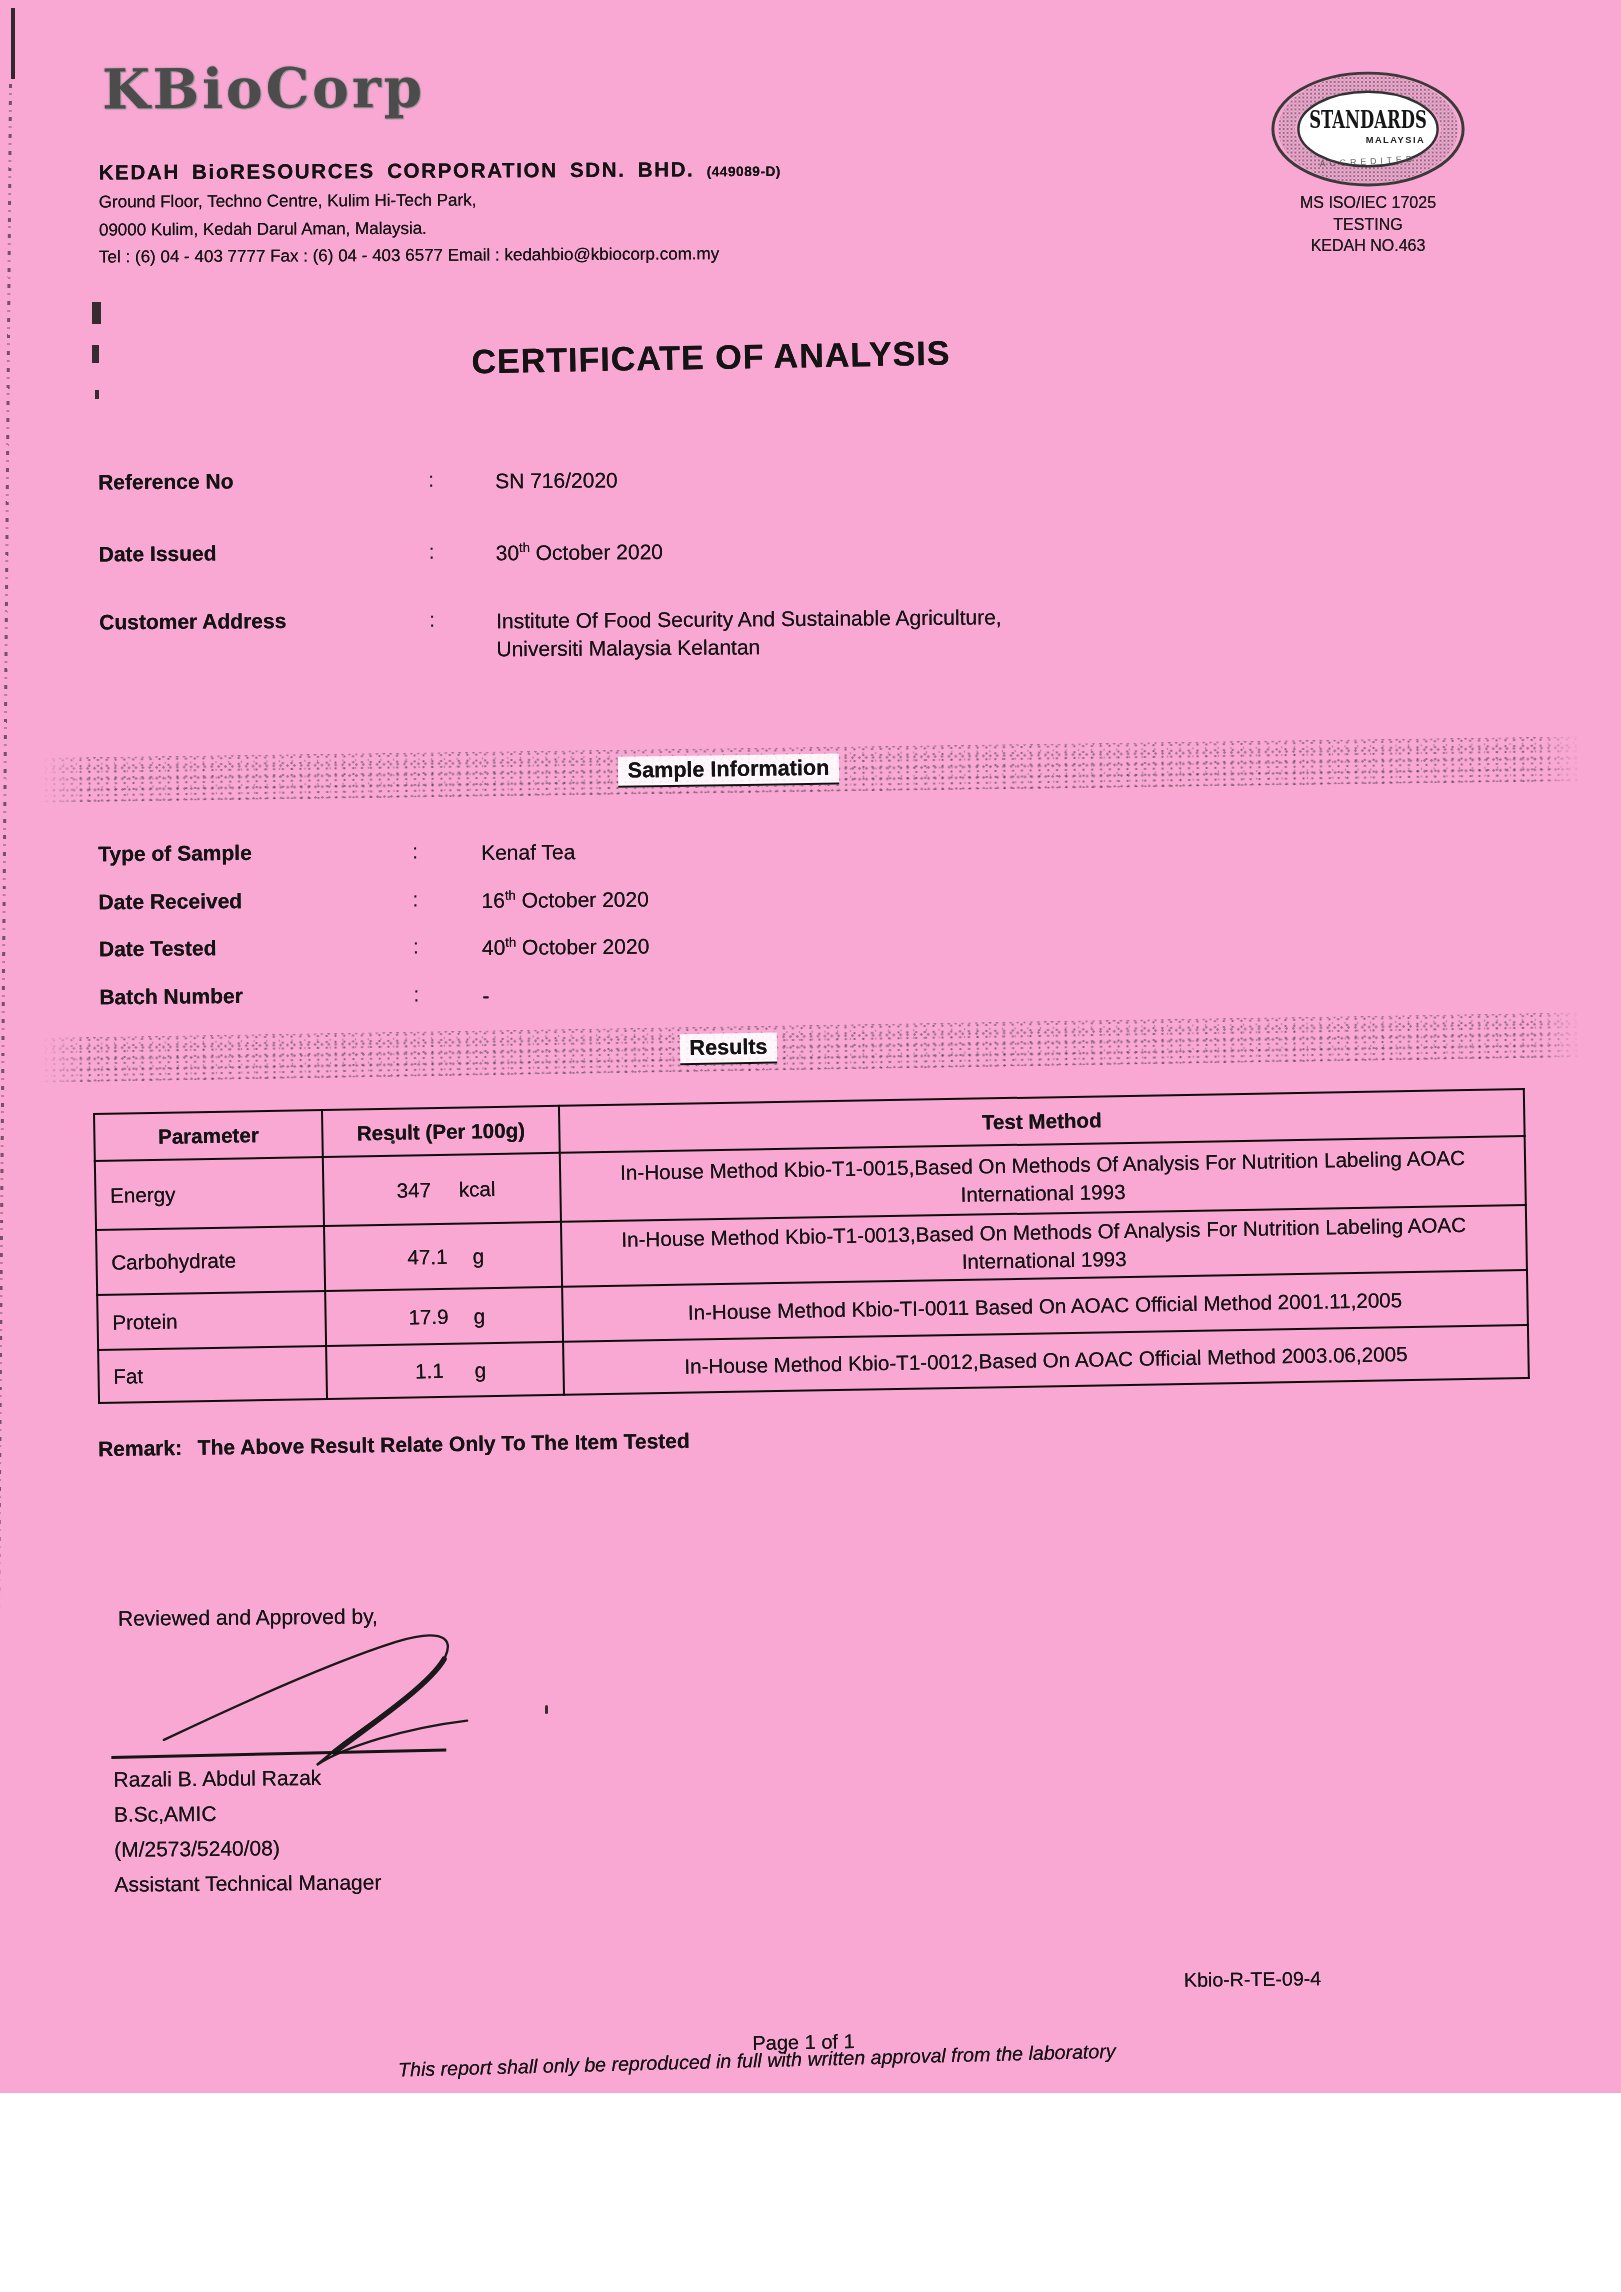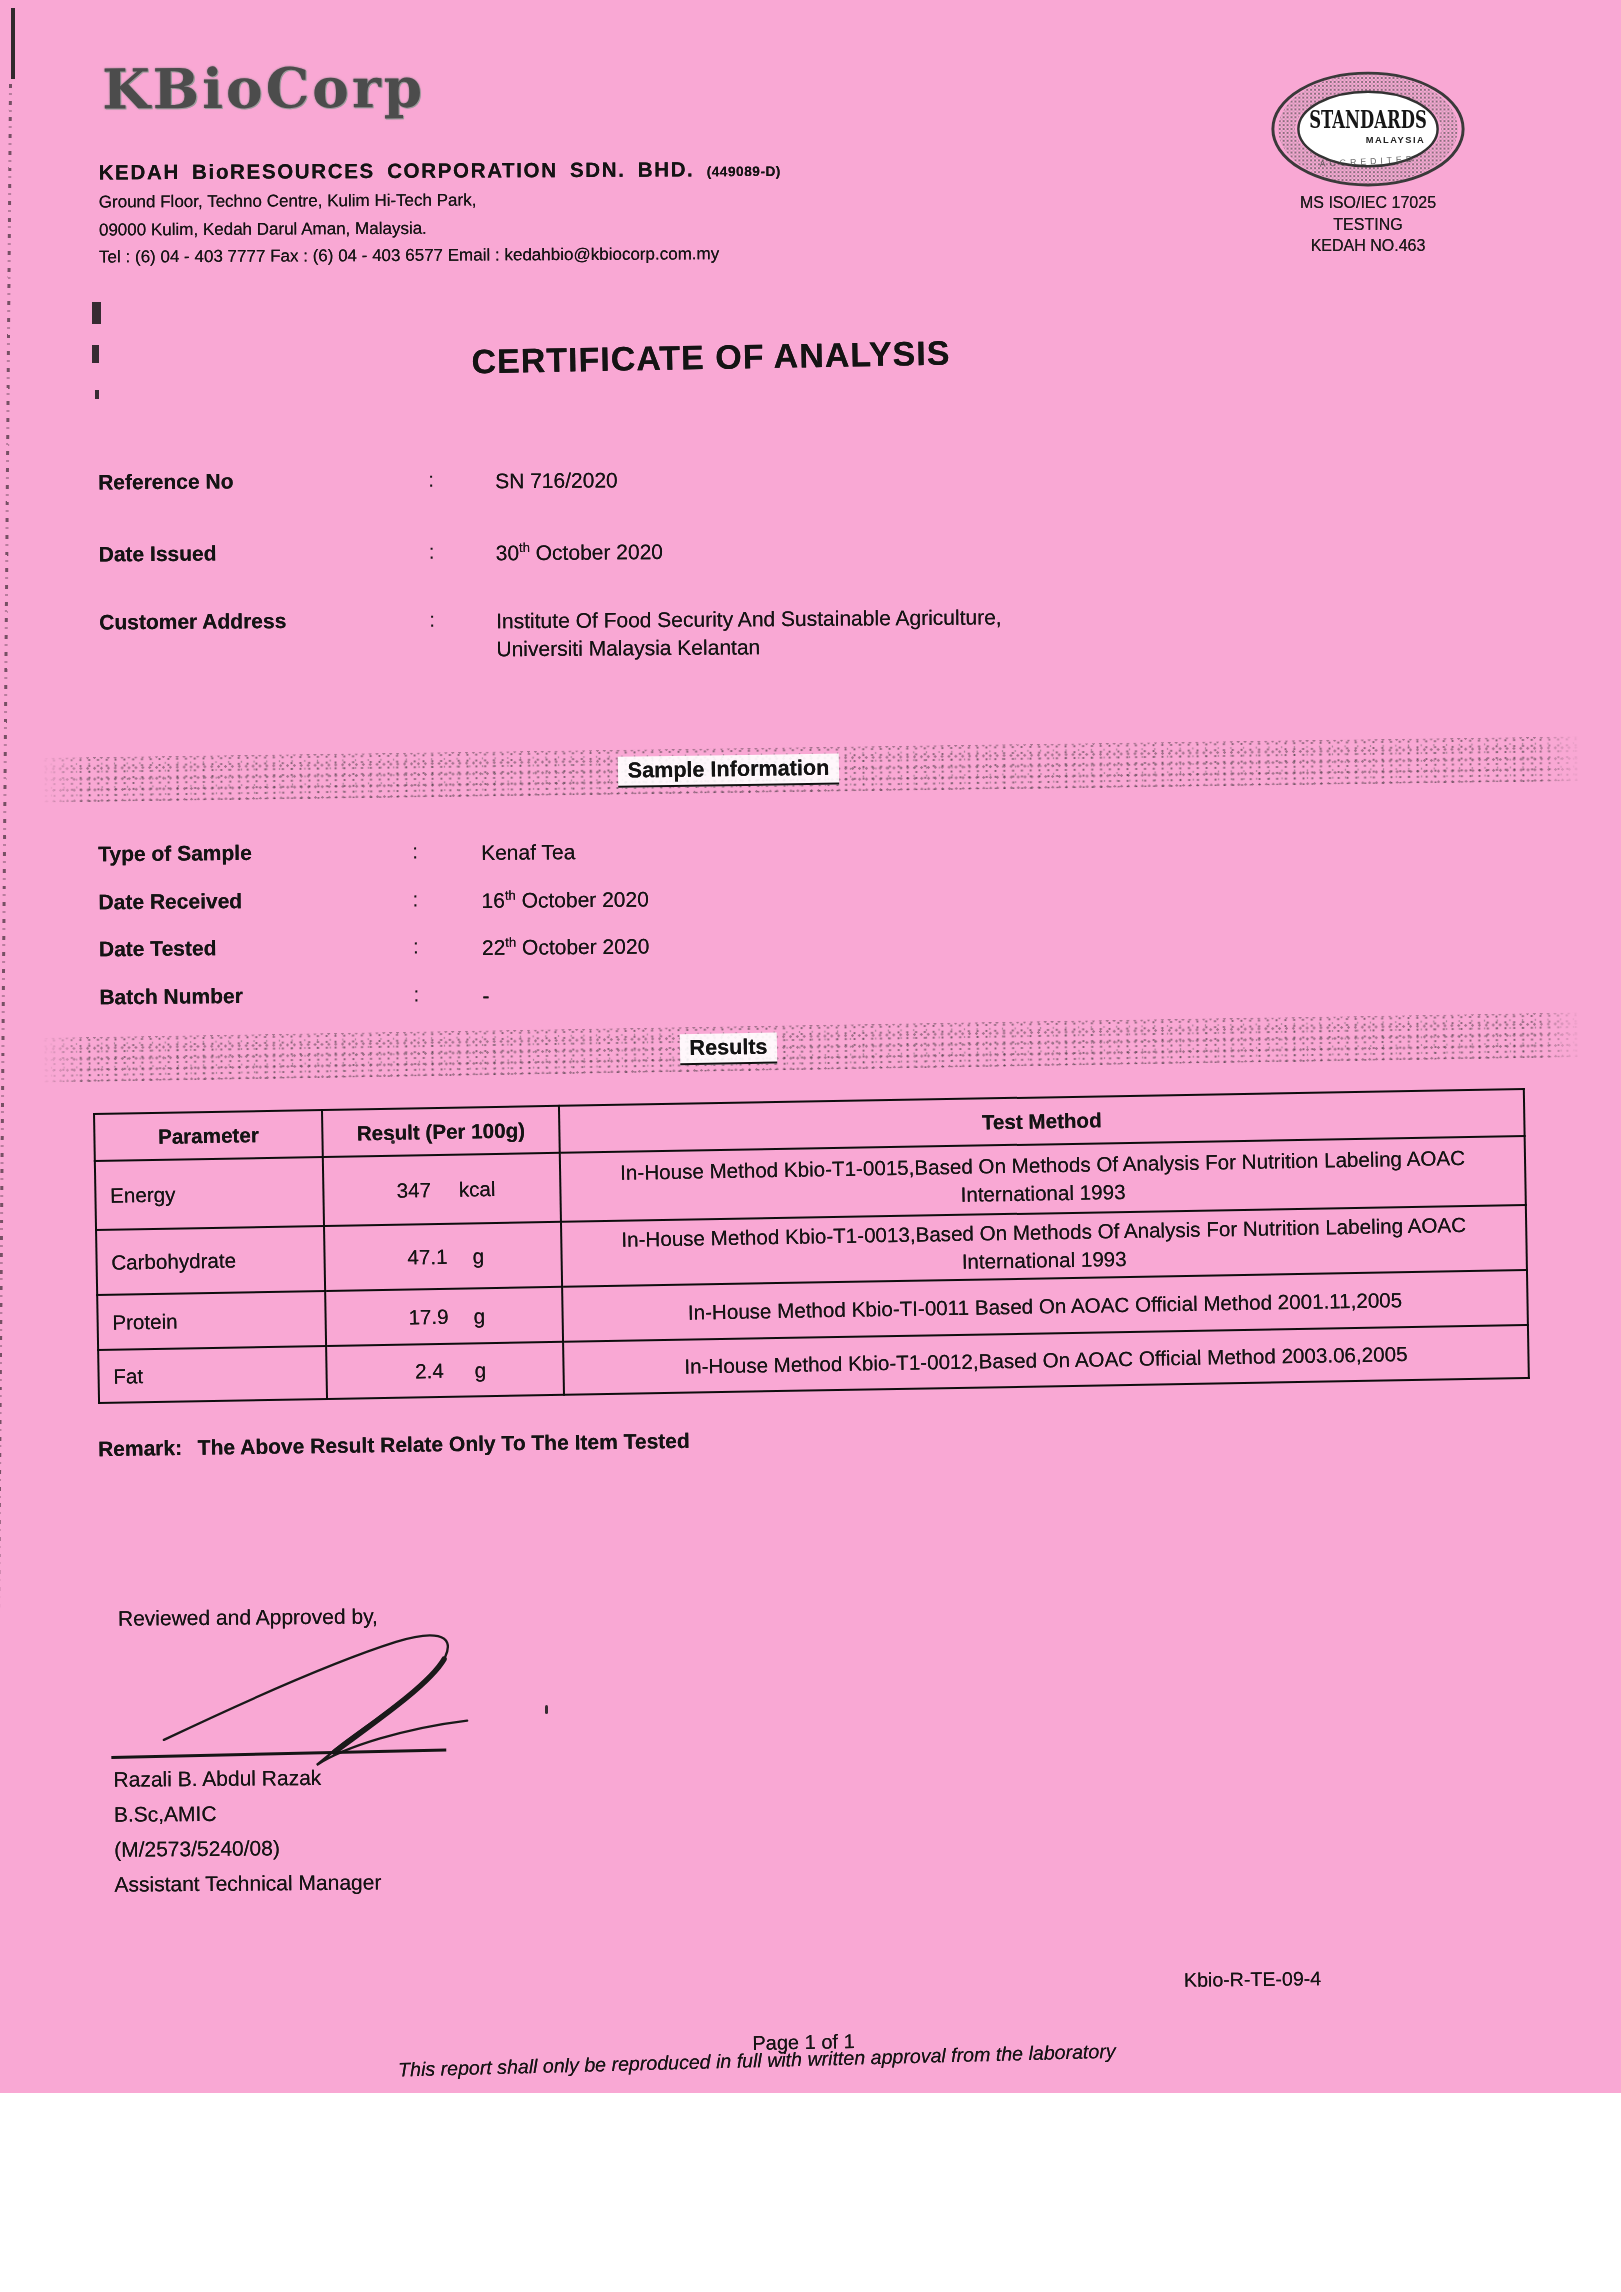--- a/index.html
+++ b/index.html
@@ -177,21 +177,21 @@
       <span class="f-value txt">Kenaf Tea</span>
     </div>
     <div class="field-row" style="top:48px;">
       <span class="f-label txt">Date Received</span>
       <span class="f-colon">:</span>
       <span class="f-value txt"><span>16</span><sup>th</sup><span>  October  2020</span></span>
     </div>
     <div class="field-row" style="top:95px;">
       <span class="f-label txt">Date Tested</span>
       <span class="f-colon">:</span>
-      <span class="f-value txt"><span>22</span><sup>th</sup><span>  October  2020</span></span>
+      <span class="f-value txt"><span>40</span><sup>th</sup><span>  October  2020</span></span>
     </div>
     <div class="field-row" style="top:143px;">
       <span class="f-label txt">Batch Number</span>
       <span class="f-colon">:</span>
       <span class="f-value txt">-</span>
     </div>
   </div>
 
   <div class="band band-results">
     <span class="band-title txt">Results</span>
@@ -220,21 +220,21 @@
         <td class="result txt"><span class="rv">47.1</span><span class="ru">g</span></td>
         <td class="method txt">In-House Method Kbio-T1-0013,Based On Methods Of Analysis For Nutrition Labeling AOAC International 1993</td>
       </tr>
       <tr class="r2">
         <td class="param txt">Protein</td>
         <td class="result txt"><span class="rv">17.9</span><span class="ru">g</span></td>
         <td class="method txt">In-House Method Kbio-TI-0011 Based On AOAC Official Method 2001.11,2005</td>
       </tr>
       <tr class="r3">
         <td class="param txt">Fat</td>
-        <td class="result txt"><span class="rv">2.4</span><span class="ru">g</span></td>
+        <td class="result txt"><span class="rv">1.1</span><span class="ru">g</span></td>
         <td class="method txt">In-House Method Kbio-T1-0012,Based On AOAC Official Method 2003.06,2005</td>
       </tr>
     </tbody>
       </table>
   </div>
 
   <div class="remark">
     <span class="rl txt">Remark:</span><span class="txt">The Above Result Relate Only To The Item Tested</span>
   </div>
 

